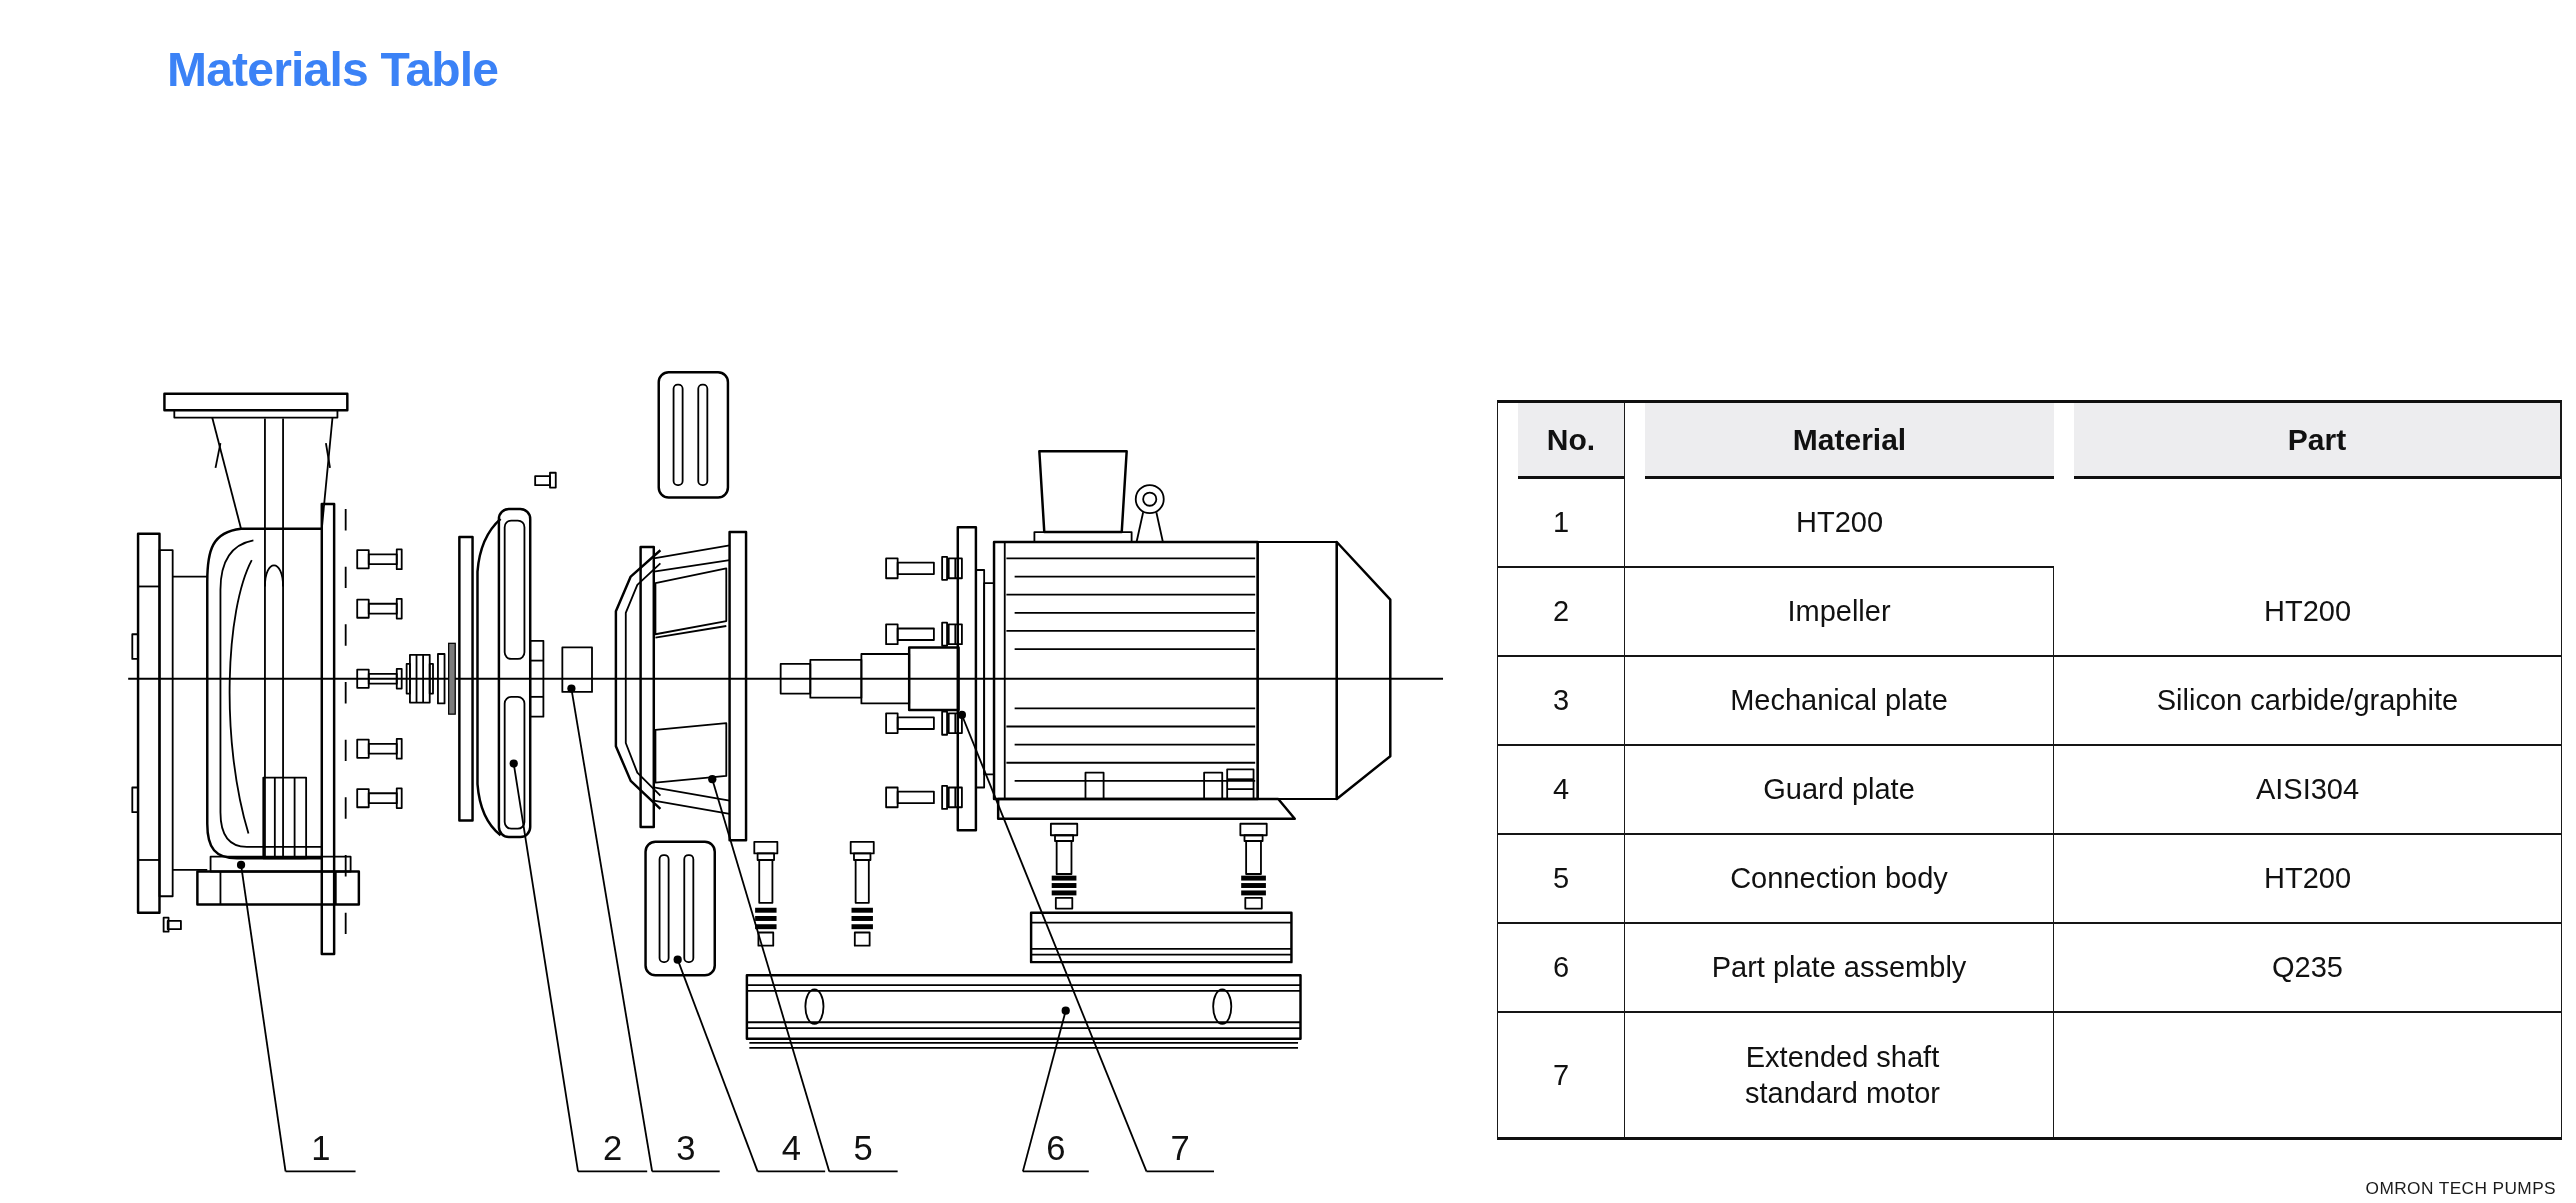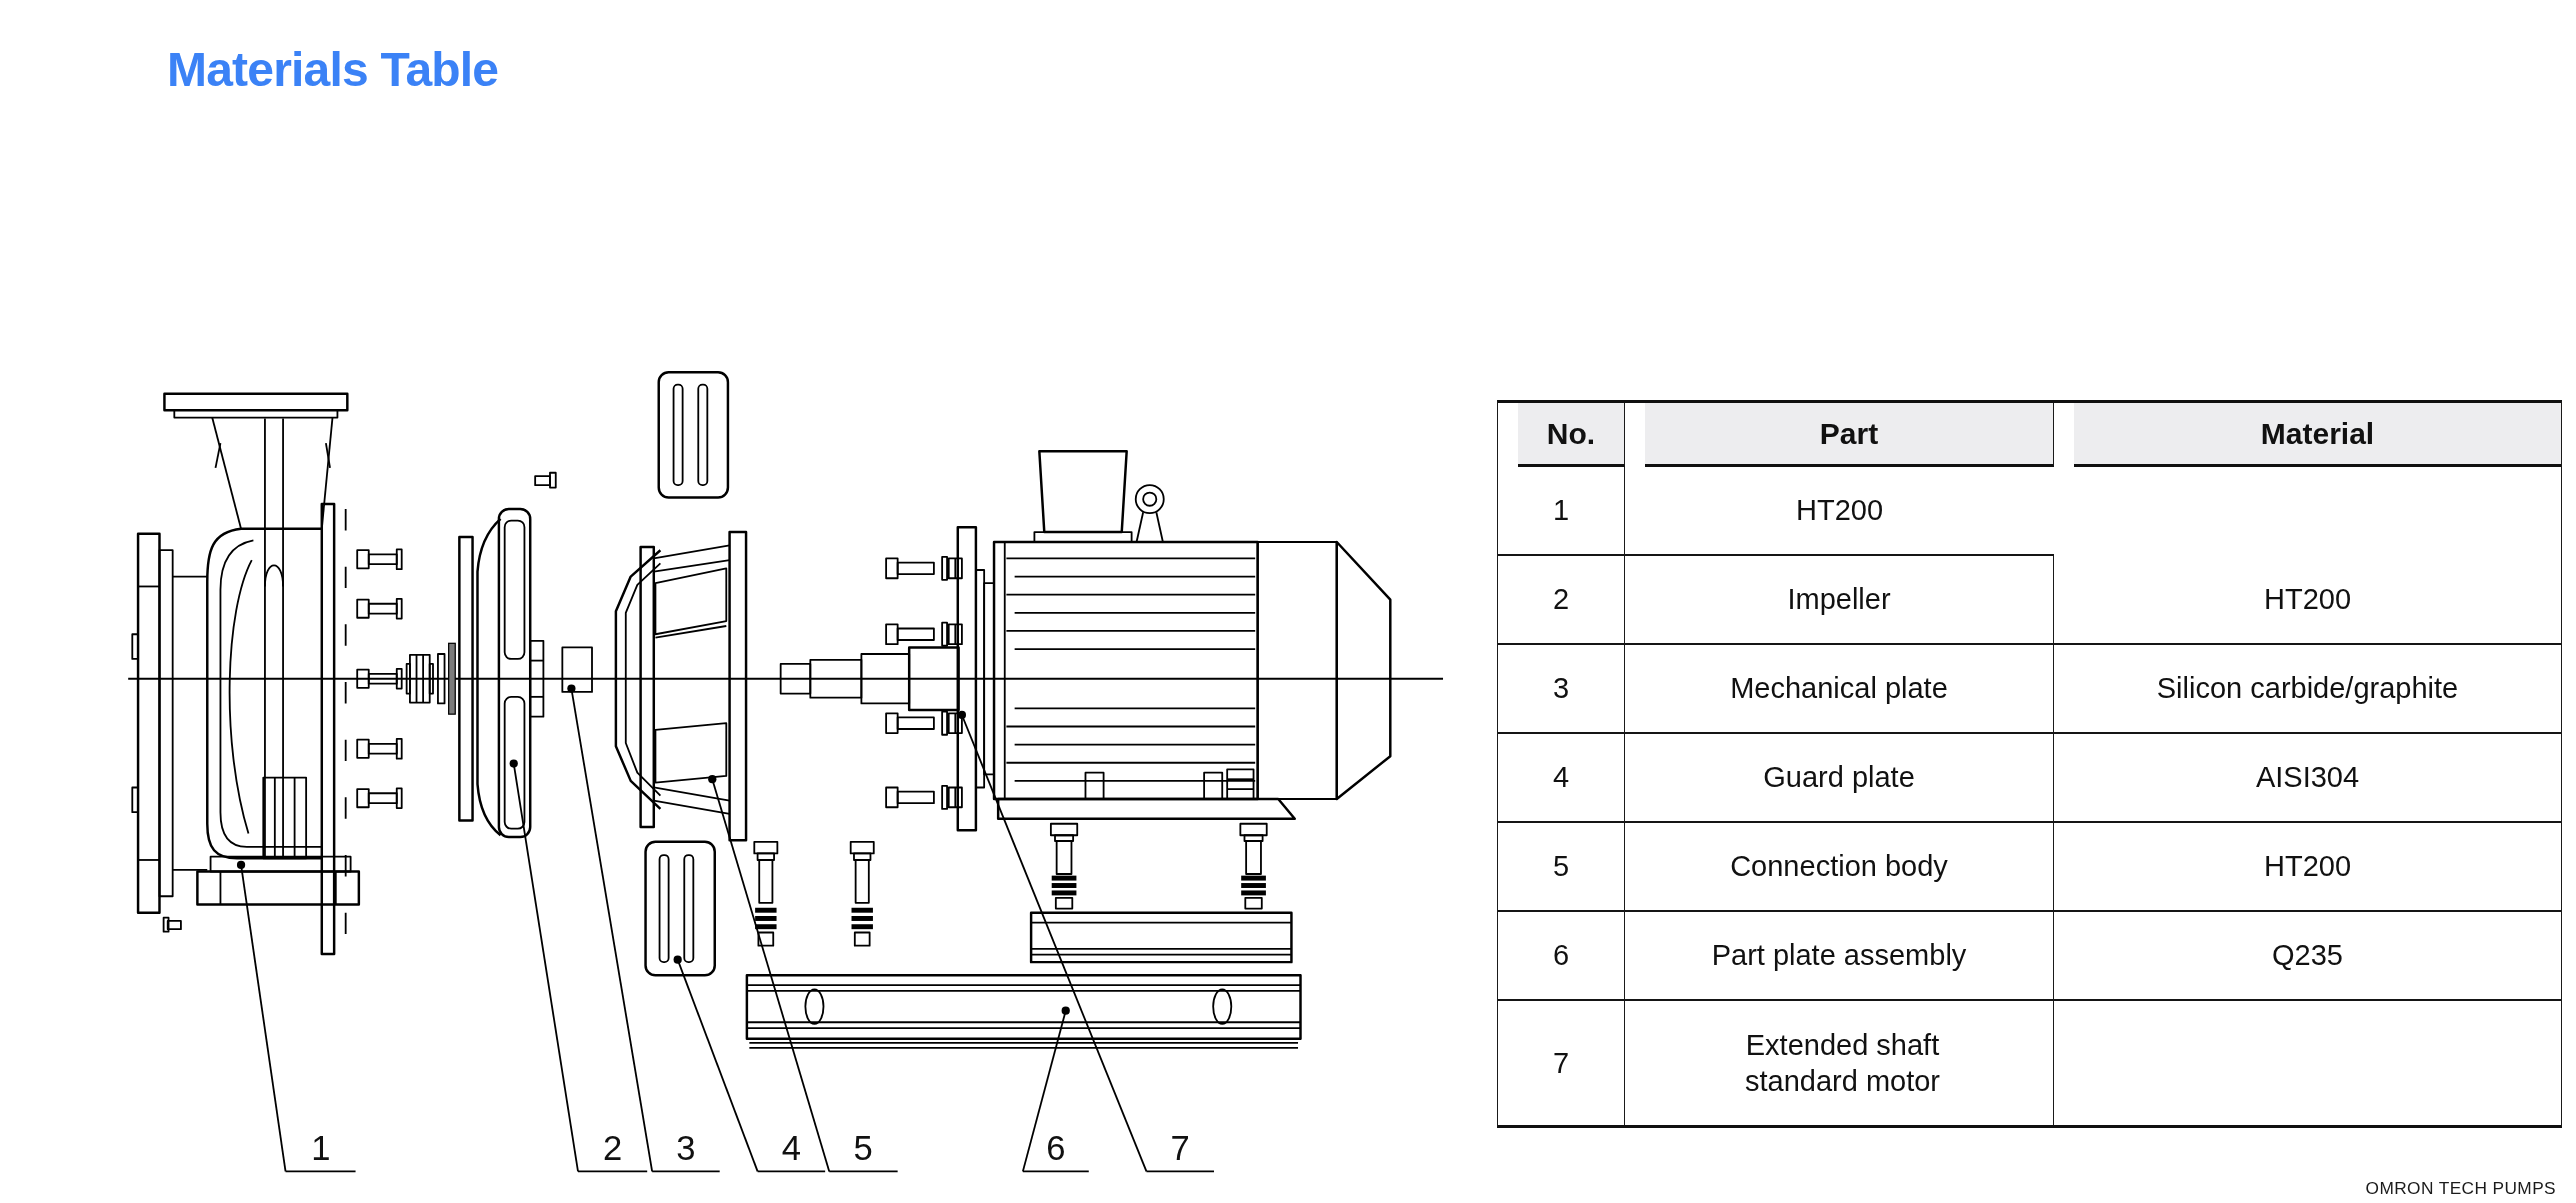--- a/index.html
+++ b/index.html
@@ -24,21 +24,21 @@
   
   .tbl{position:absolute;left:1497px;top:400px;width:1065px;
        border-top:3.3px solid #101010;border-bottom:3.3px solid #101010;
        border-left:1.6px solid #1a1a1a;border-right:1.6px solid #1a1a1a;
        box-sizing:border-box;background:#fff;}
   .trow{display:grid;grid-template-columns:127px 429px 1fr;}
   .tcell{display:flex;align-items:center;justify-content:center;text-align:center;
          font-size:29px;line-height:1.25;border-bottom:2.1px solid #151515;
          box-sizing:border-box;padding:0 6.6px;}
   .tcell.c1,.tcell.c2{border-right:1.6px solid #1a1a1a;}
-  .thead .tcell{height:64px;background:#ededef;font-weight:700;font-size:30px;
+  .thead .tcell{height:76px;background:#ededef;font-weight:700;font-size:30px;
                 border-bottom:3.3px solid #101010;margin-left:20px;}
   .tbody .tcell{height:89px;}
   .trow.tall .tcell{height:124px;}
   .trow.last .tcell{border-bottom:none;}
   .two-line{display:flex;flex-direction:column;align-items:center;margin-left:7px;}
 
   
   .footer{position:absolute;right:20px;top:1178px;font-size:17.3px;color:#1b1b1b;
           letter-spacing:0.4px;margin-left:13px;}
 </style>
@@ -345,22 +345,22 @@
         <line class="ln" x1="1168" y1="868" x2="1392" y2="1422" stroke-width="2"></line>
         <line class="ln" x1="1392" y1="1422" x2="1474" y2="1422"></line>
         <text class="callout-num" x="1433" y="1408">7</text>
       </g>
     </svg>
   </div>
 
   <div class="tbl">
     <div class="trow thead">
       <div class="tcell c1">No.</div>
+      <div class="tcell c3">Material</div>
       <div class="tcell c2">Part</div>
-      <div class="tcell c3">Material</div>
     </div>
     <div class="tbody">
       <div class="trow">
         <div class="tcell c1">1</div>
         <div class="tcell c3">HT200</div>
       </div>
       <div class="trow">
         <div class="tcell c1">2</div>
         <div class="tcell c2">Impeller</div>
         <div class="tcell c3">HT200</div>

